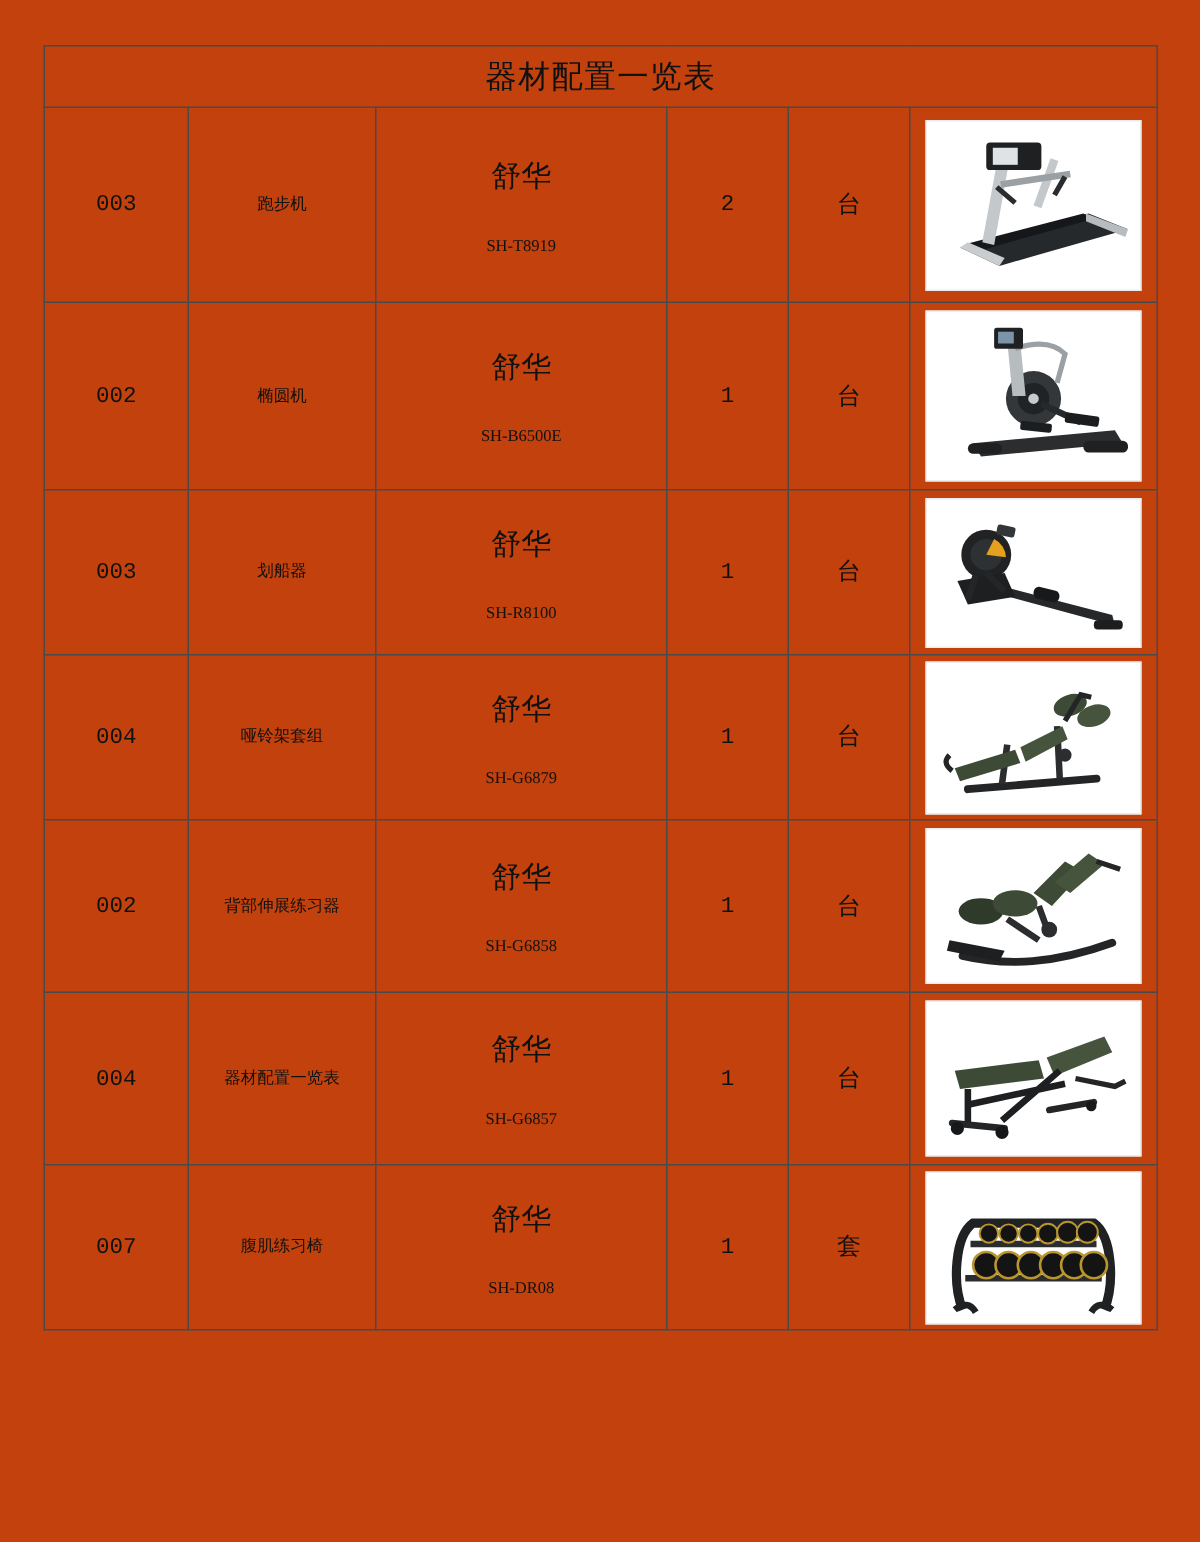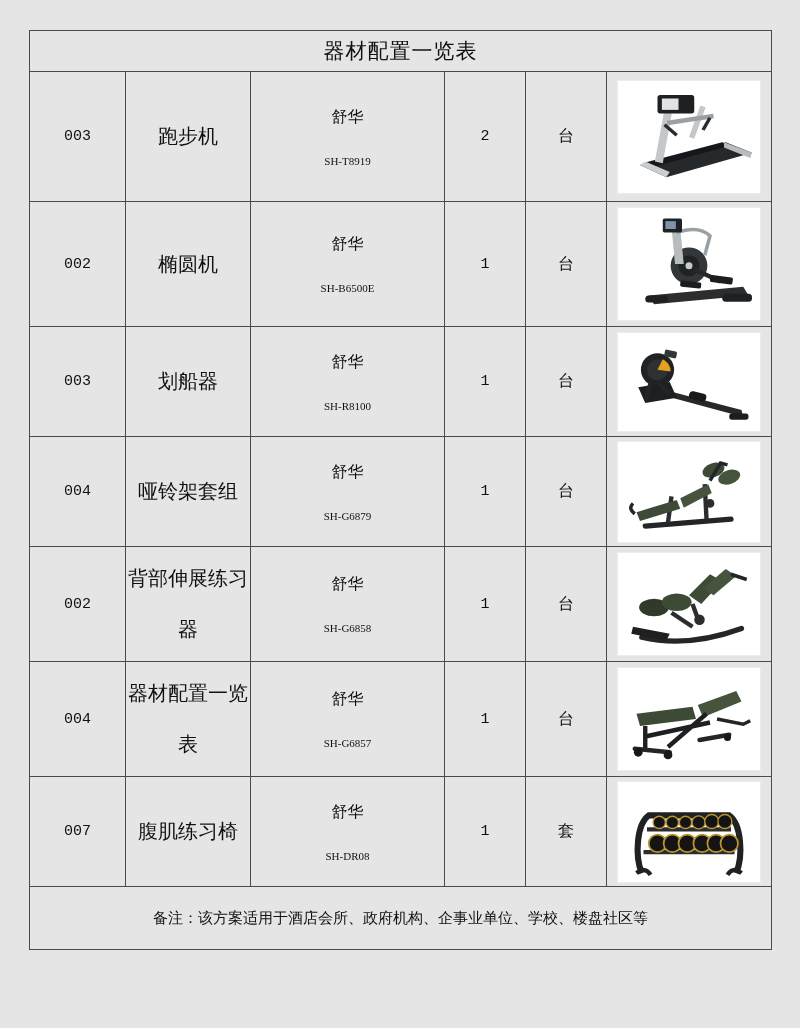--- a/index.html
+++ b/index.html
@@ -1,27 +1,27 @@
 <!DOCTYPE html>
 <html><head>
 <meta charset="utf-8">
 <style>
   html,body{margin:0;padding:0;background:#ffffff;width:800px;height:1028px;overflow:hidden;
     font-family:"Liberation Serif","DejaVu Serif",serif;color:#111;}
-  .page{position:absolute;left:0;top:0;width:800px;height:1028px;background:#e5e5e5;}
+  .page{position:absolute;left:0;top:0;width:800px;height:1028px;background:#c2410c;}
   table.sheet{position:absolute;left:29px;top:30px;width:742px;border-collapse:collapse;table-layout:fixed;}
   table.sheet td,table.sheet th{border:1px solid #4a4a4a;padding:0;text-align:center;vertical-align:middle;
     font-weight:normal;overflow:hidden;}
   .title-cell{height:40px;font-size:21px;font-weight:bold;letter-spacing:1px;}
   .head-row th{height:54px;font-size:16px;font-weight:bold;}
   .num{font-family:"Liberation Mono","DejaVu Sans Mono",monospace;font-size:15px;}
   .cjk{font-size:16px;}
-  td.name-cell{padding:0 13px;line-height:2.55;font-size:20px;}
+  td.name-cell{padding:0 13px;line-height:2.55;font-size:11px;}
   .model-stack{display:flex;flex-direction:column;align-items:center;justify-content:center;gap:27px;}
-  .brand{font-size:16px;}
+  .brand{font-size:20px;}
   .model{font-family:Liberation Serif, serif;font-size:11px;}
   .foot-cell{height:62px;font-size:15px;font-weight:bold;}
   .imgbox{margin:0 auto;width:142px;display:flex;align-items:center;justify-content:center;
     border:1px solid #ececec;background:#fff;}
   .imgbox svg{display:block;}
 </style>
 </head>
 <body>
 
 <div class="page">
@@ -245,18 +245,15 @@
                   <circle cx="78" cy="70" r="10"></circle>
             <circle cx="95" cy="70" r="10"></circle>
                   <circle cx="111" cy="70" r="10"></circle>
                   <circle cx="126" cy="70" r="10"></circle>
           </g>
         </svg>
       </div>
     </td>
   </tr>
 
-  <tr>
-    <td class="foot-cell" colspan="6">备注：该方案适用于酒店会所、政府机构、企事业单位、学校、楼盘社区等</td>
-  </tr>
 </tbody>
     </table>
 </div>
 
 </body></html>

